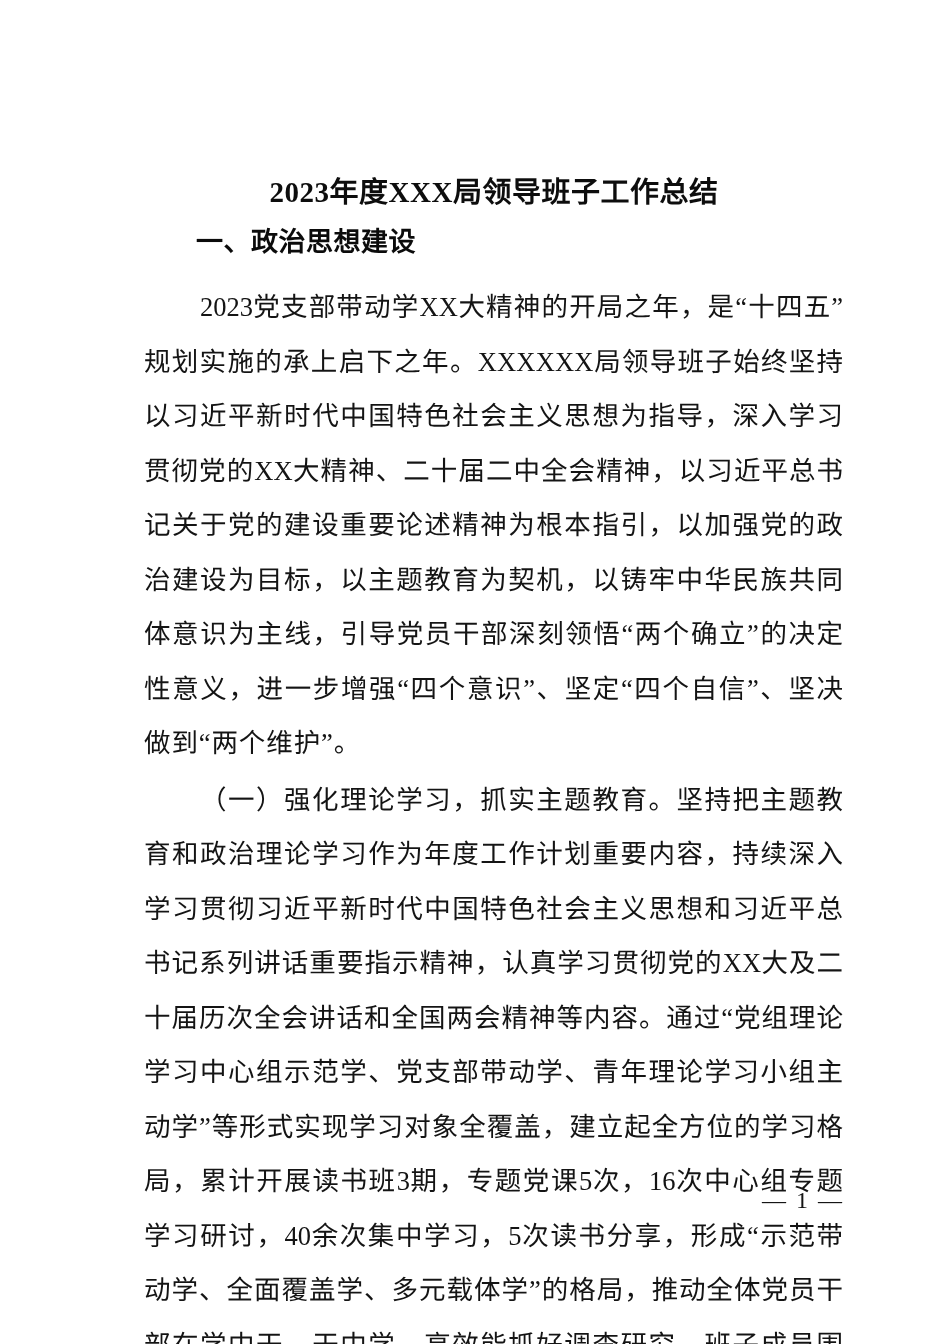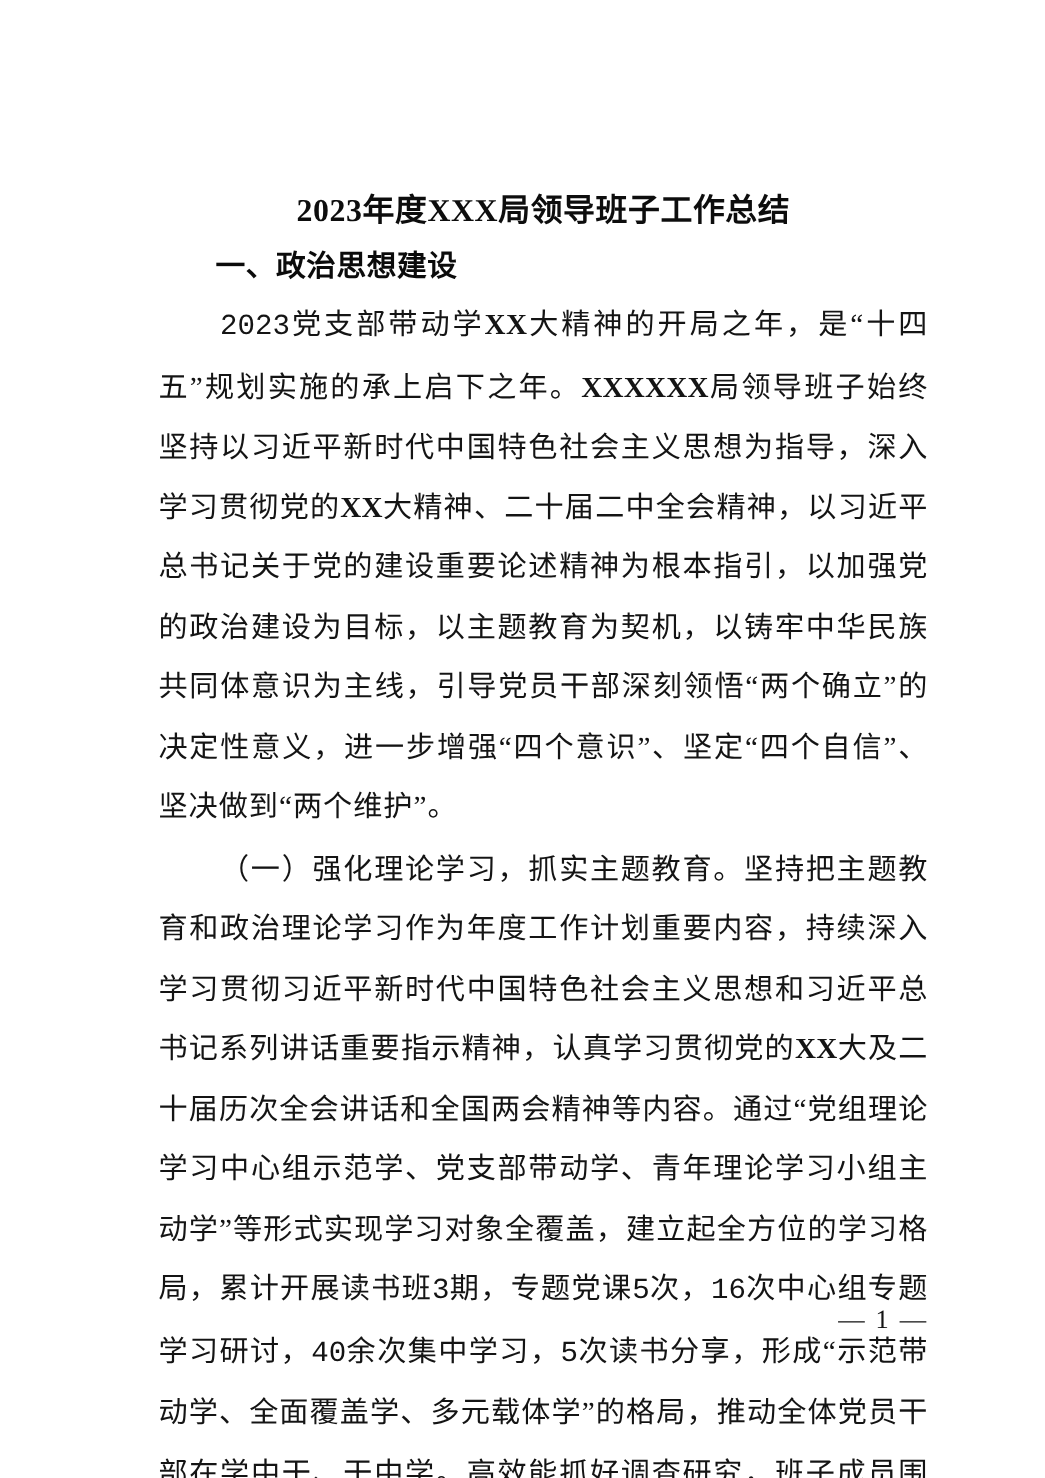--- a/index.html
+++ b/index.html
@@ -50,47 +50,47 @@
 
   .section-heading {
     font-family: "Liberation Sans", "DejaVu Sans", sans-serif;
     font-weight: 700;
     font-size: 27px;
     line-height: 44px;
     text-align: left;
     text-indent: 52px;
     letter-spacing: 0.5px;
     color: #0b0b0b;
-    margin: 0 0 4px 0;
+    margin: 0 0 16px 0;
   }
 
   .body-par {
     font-family: "Liberation Serif", "DejaVu Serif", serif;
     font-size: 26.5px;
     line-height: 54.5px;
     text-align: justify;
     text-align-last: left;
     text-indent: 56px;
     letter-spacing: 0.9px;
     color: #141414;
     margin: 0;
     word-break: break-all;
   }
 
   .body-par + .body-par {
     margin-top: 2px;
   }
 
   .emph {
-    font-weight: 700;
+    font-weight: 400;
     letter-spacing: 0.2px;
   }
 
   .num {
-    font-family: Liberation Mono, monospace;
+    font-family: Liberation Serif, serif;
     letter-spacing: 0;
   }
 
   
   .page-footer {
     position: absolute;
     left: 0;
     top: 1183px;
     width: 950px;
     height: 40px;

